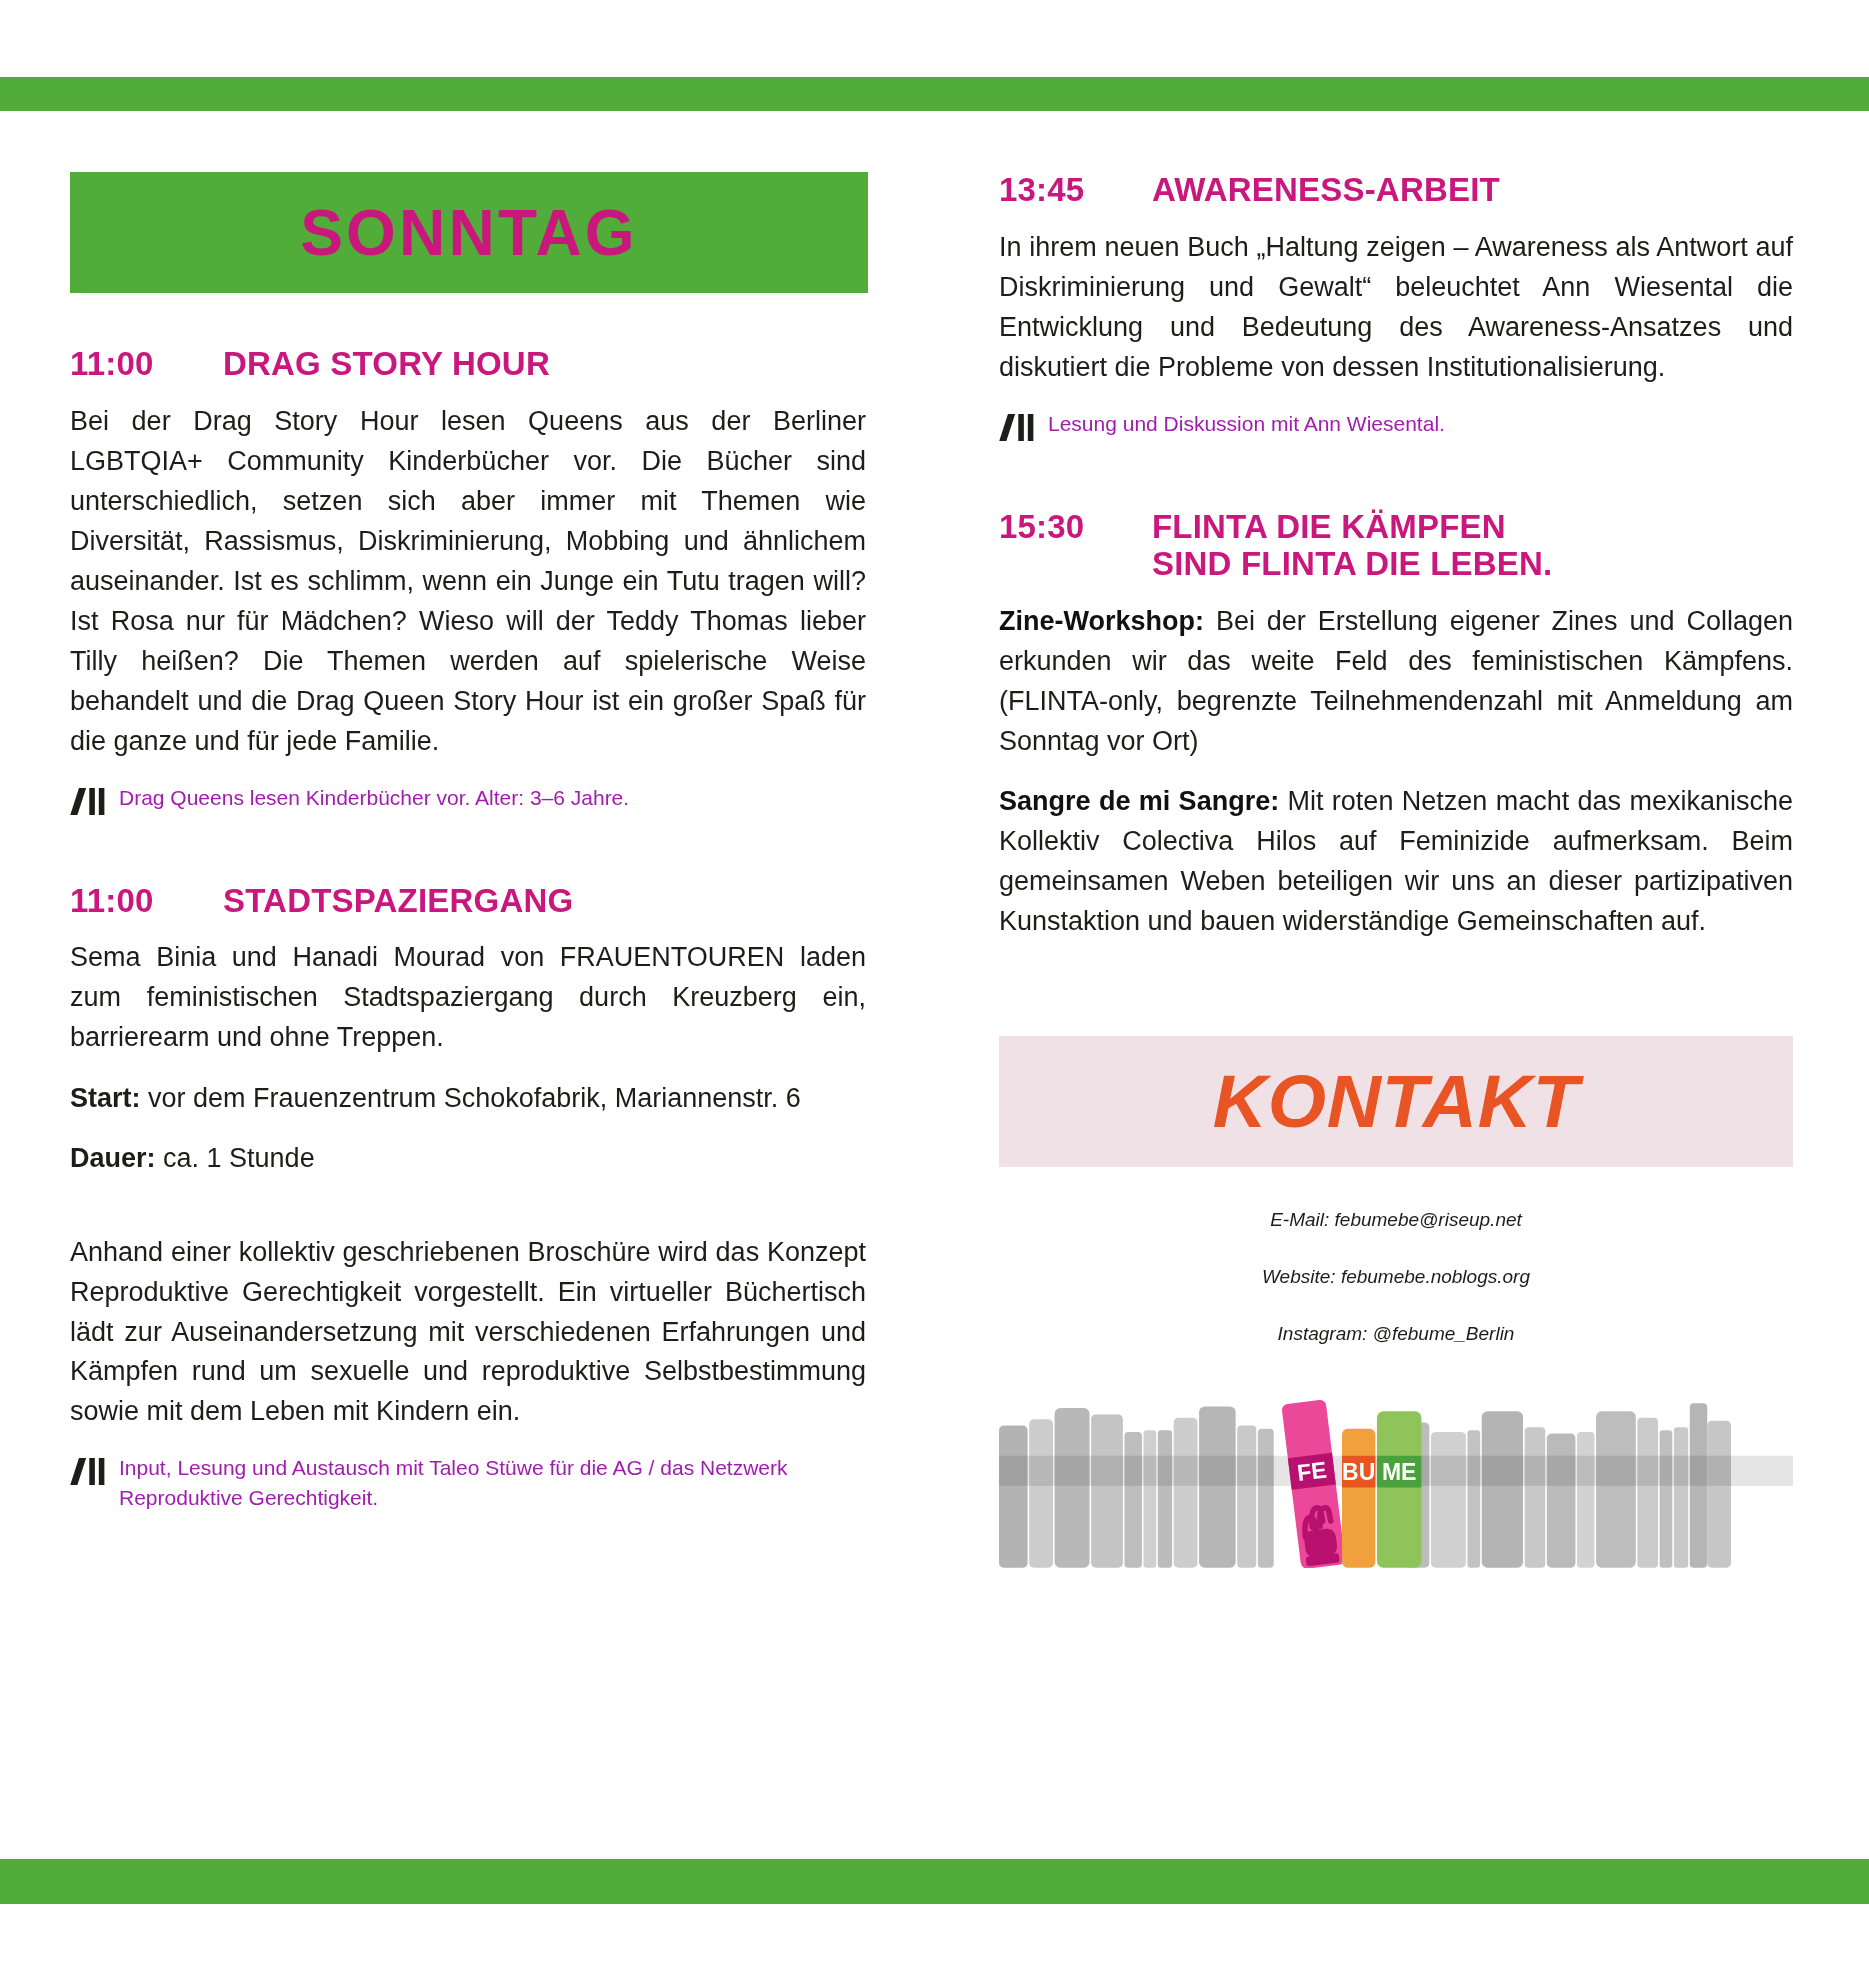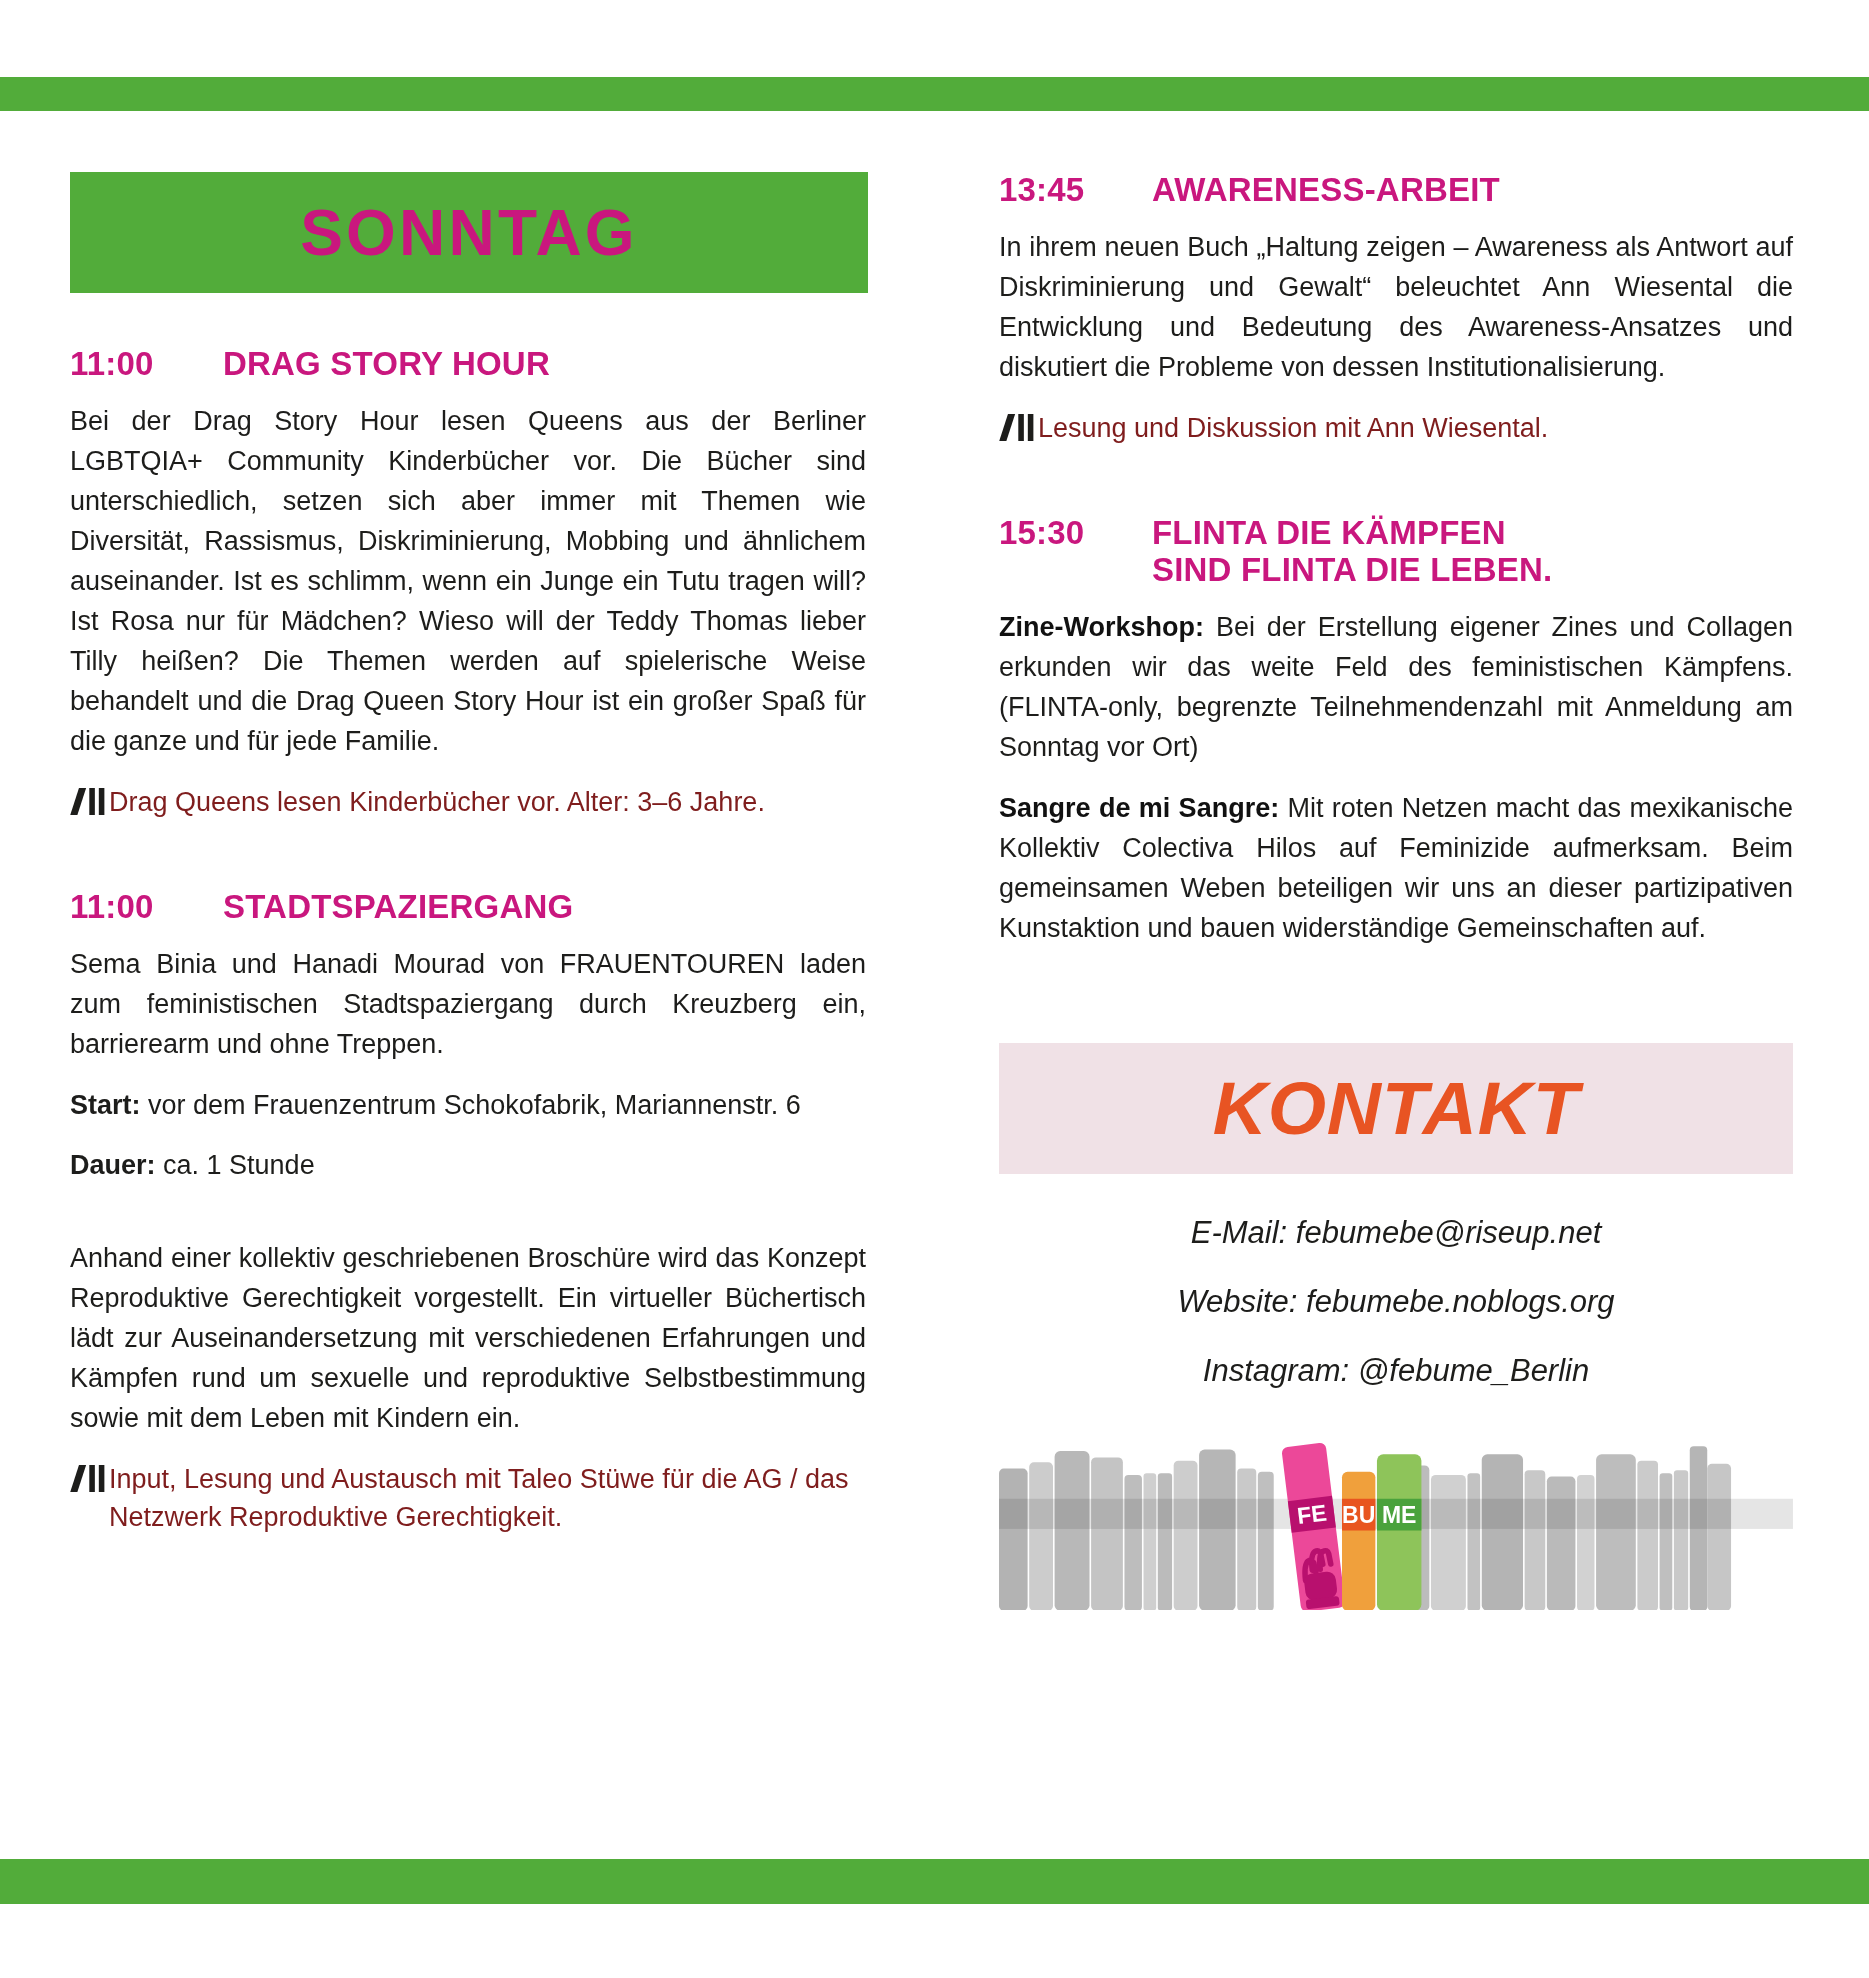--- a/index.html
+++ b/index.html
@@ -92,24 +92,24 @@
     line-height: 1.45;
     color: #1d1d1b;
     margin: 0 0 21px 0;
   }
   .meta-line b { font-weight: 700; }
 
   
   .note {
     display: flex;
     align-items: flex-start;
-    gap: 2px;
-    font-size: 27px;
+    gap: 12px;
+    font-size: 21px;
     line-height: 1.42;
-    color: #7f1d1d;
+    color: #a21caf;
     margin: 6.4px 0 0 0;
   }
   .note-glyph {
     flex: 0 0 auto;
     display: inline-flex;
     align-items: flex-end;
     height: 32px;
     padding-top: 3.2px;
   }
   .note-glyph svg { display: block; }
@@ -133,21 +133,21 @@
     font-size: 75px;
     font-weight: 700;
     letter-spacing: 0.8px;
     line-height: 1;
   }
   .kontakt-lines {
     margin-top: 43px;
     text-align: center;
   }
   .kontakt-line {
-    font-size: 31px;
+    font-size: 19px;
     line-height: 1;
     color: #1d1d1b;
     margin-bottom: 38px;
   }
   .kontakt-line:last-child { margin-bottom: 0; }
 
   
   .shelf { margin-top: 54px; width: 100%; }
   .shelf svg { display: block; width: 100%; height: auto; }
 </style>

